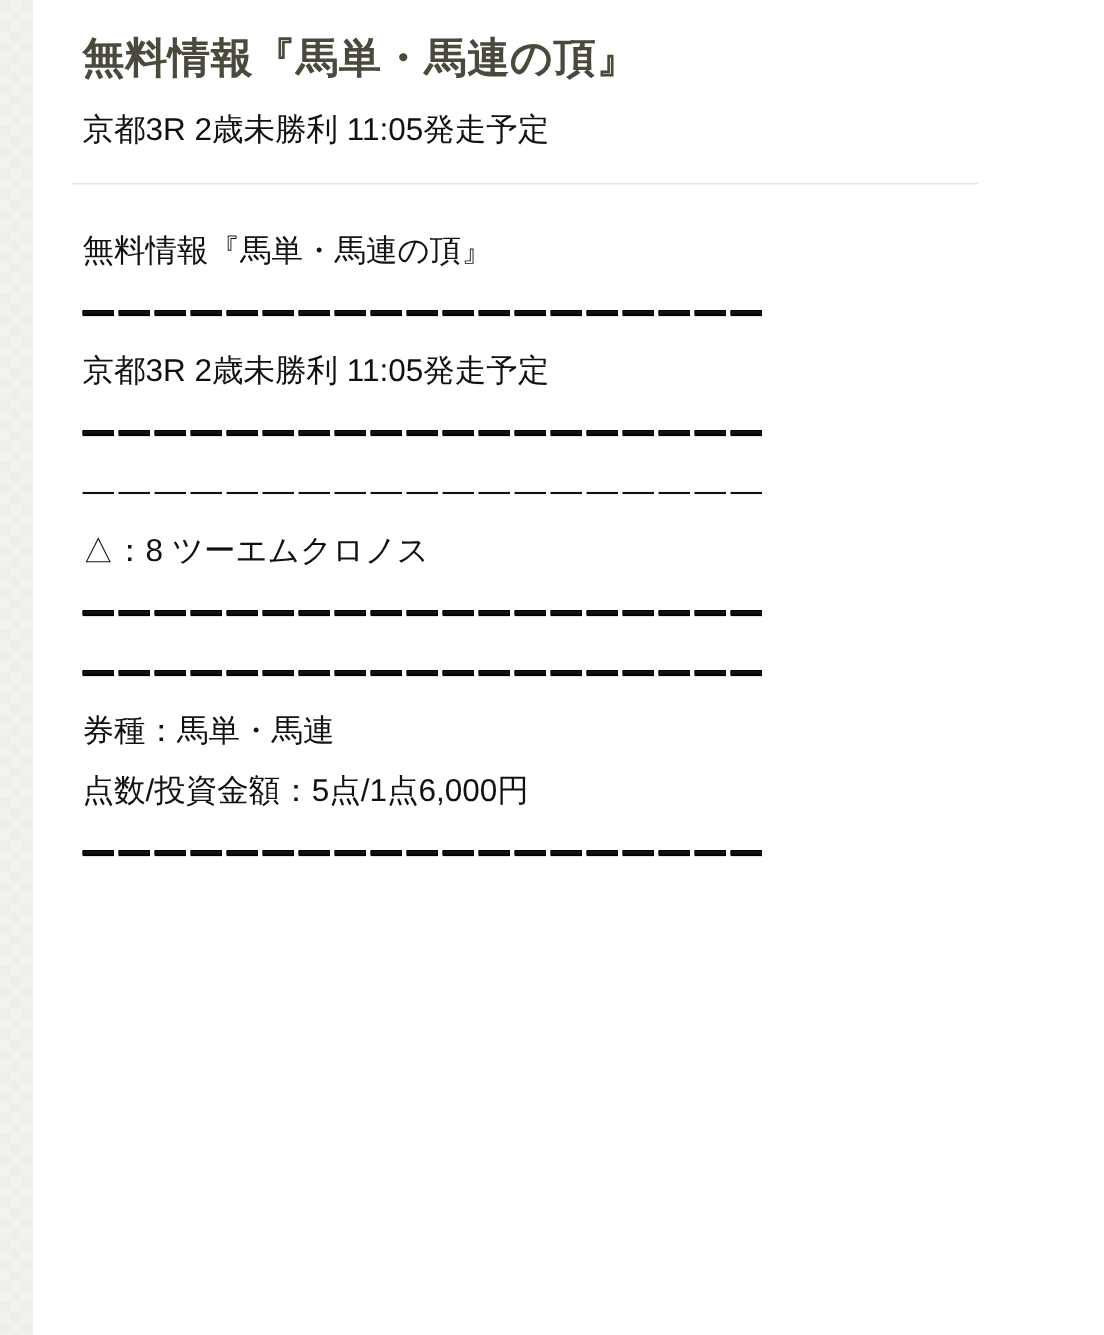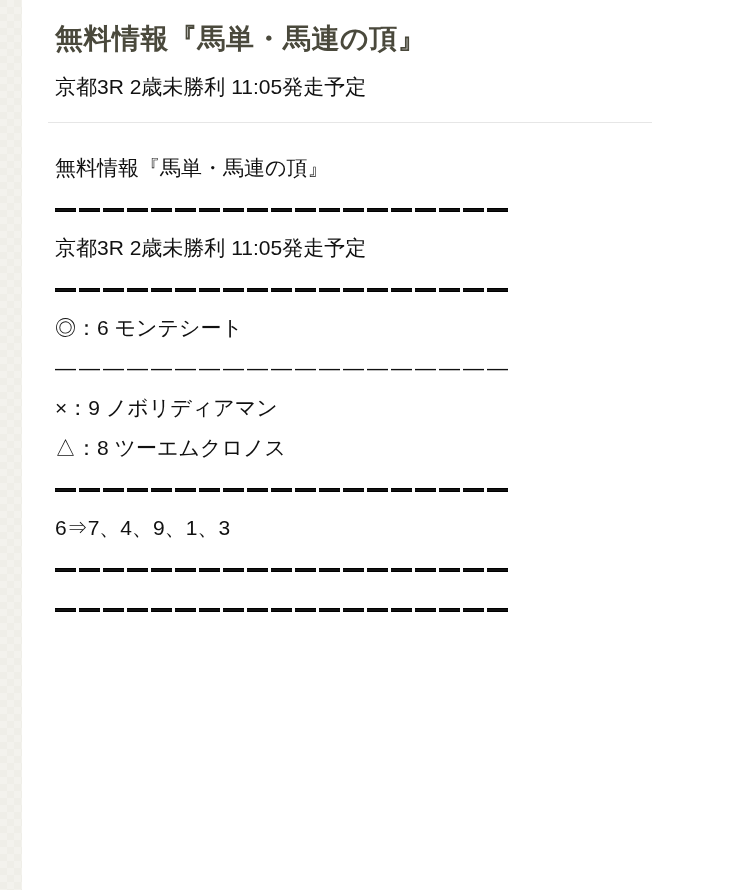--- a/index.html
+++ b/index.html
@@ -79,27 +79,26 @@
 
     <hr class="header-divider">
 
     <main class="article">
       <p>無料情報『馬単・馬連の頂』</p>
       <p class="sep bold">———————————————————</p>
 
       <p>京都3R 2歳未勝利 11:05発走予定</p>
       <p class="sep bold">———————————————————</p>
 
-      <p>◎：6 モンテシート</p>
       <p class="sep">———————————————————</p>
 
-      <p>×：9 ノボリディアマン</p>
       <p>△：8 ツーエムクロノス</p>
       <p class="sep bold">———————————————————</p>
 
-      <p>6⇒7、4、9、1、3</p>
       <p class="sep bold">———————————————————</p>
 
+      <p>券種：馬単・馬連</p>
+      <p>点数/投資金額：5点/1点6,000円</p>
       <p class="sep bold">———————————————————</p>
     </main>
 
   </div>
 </div>
 
 </body></html>

